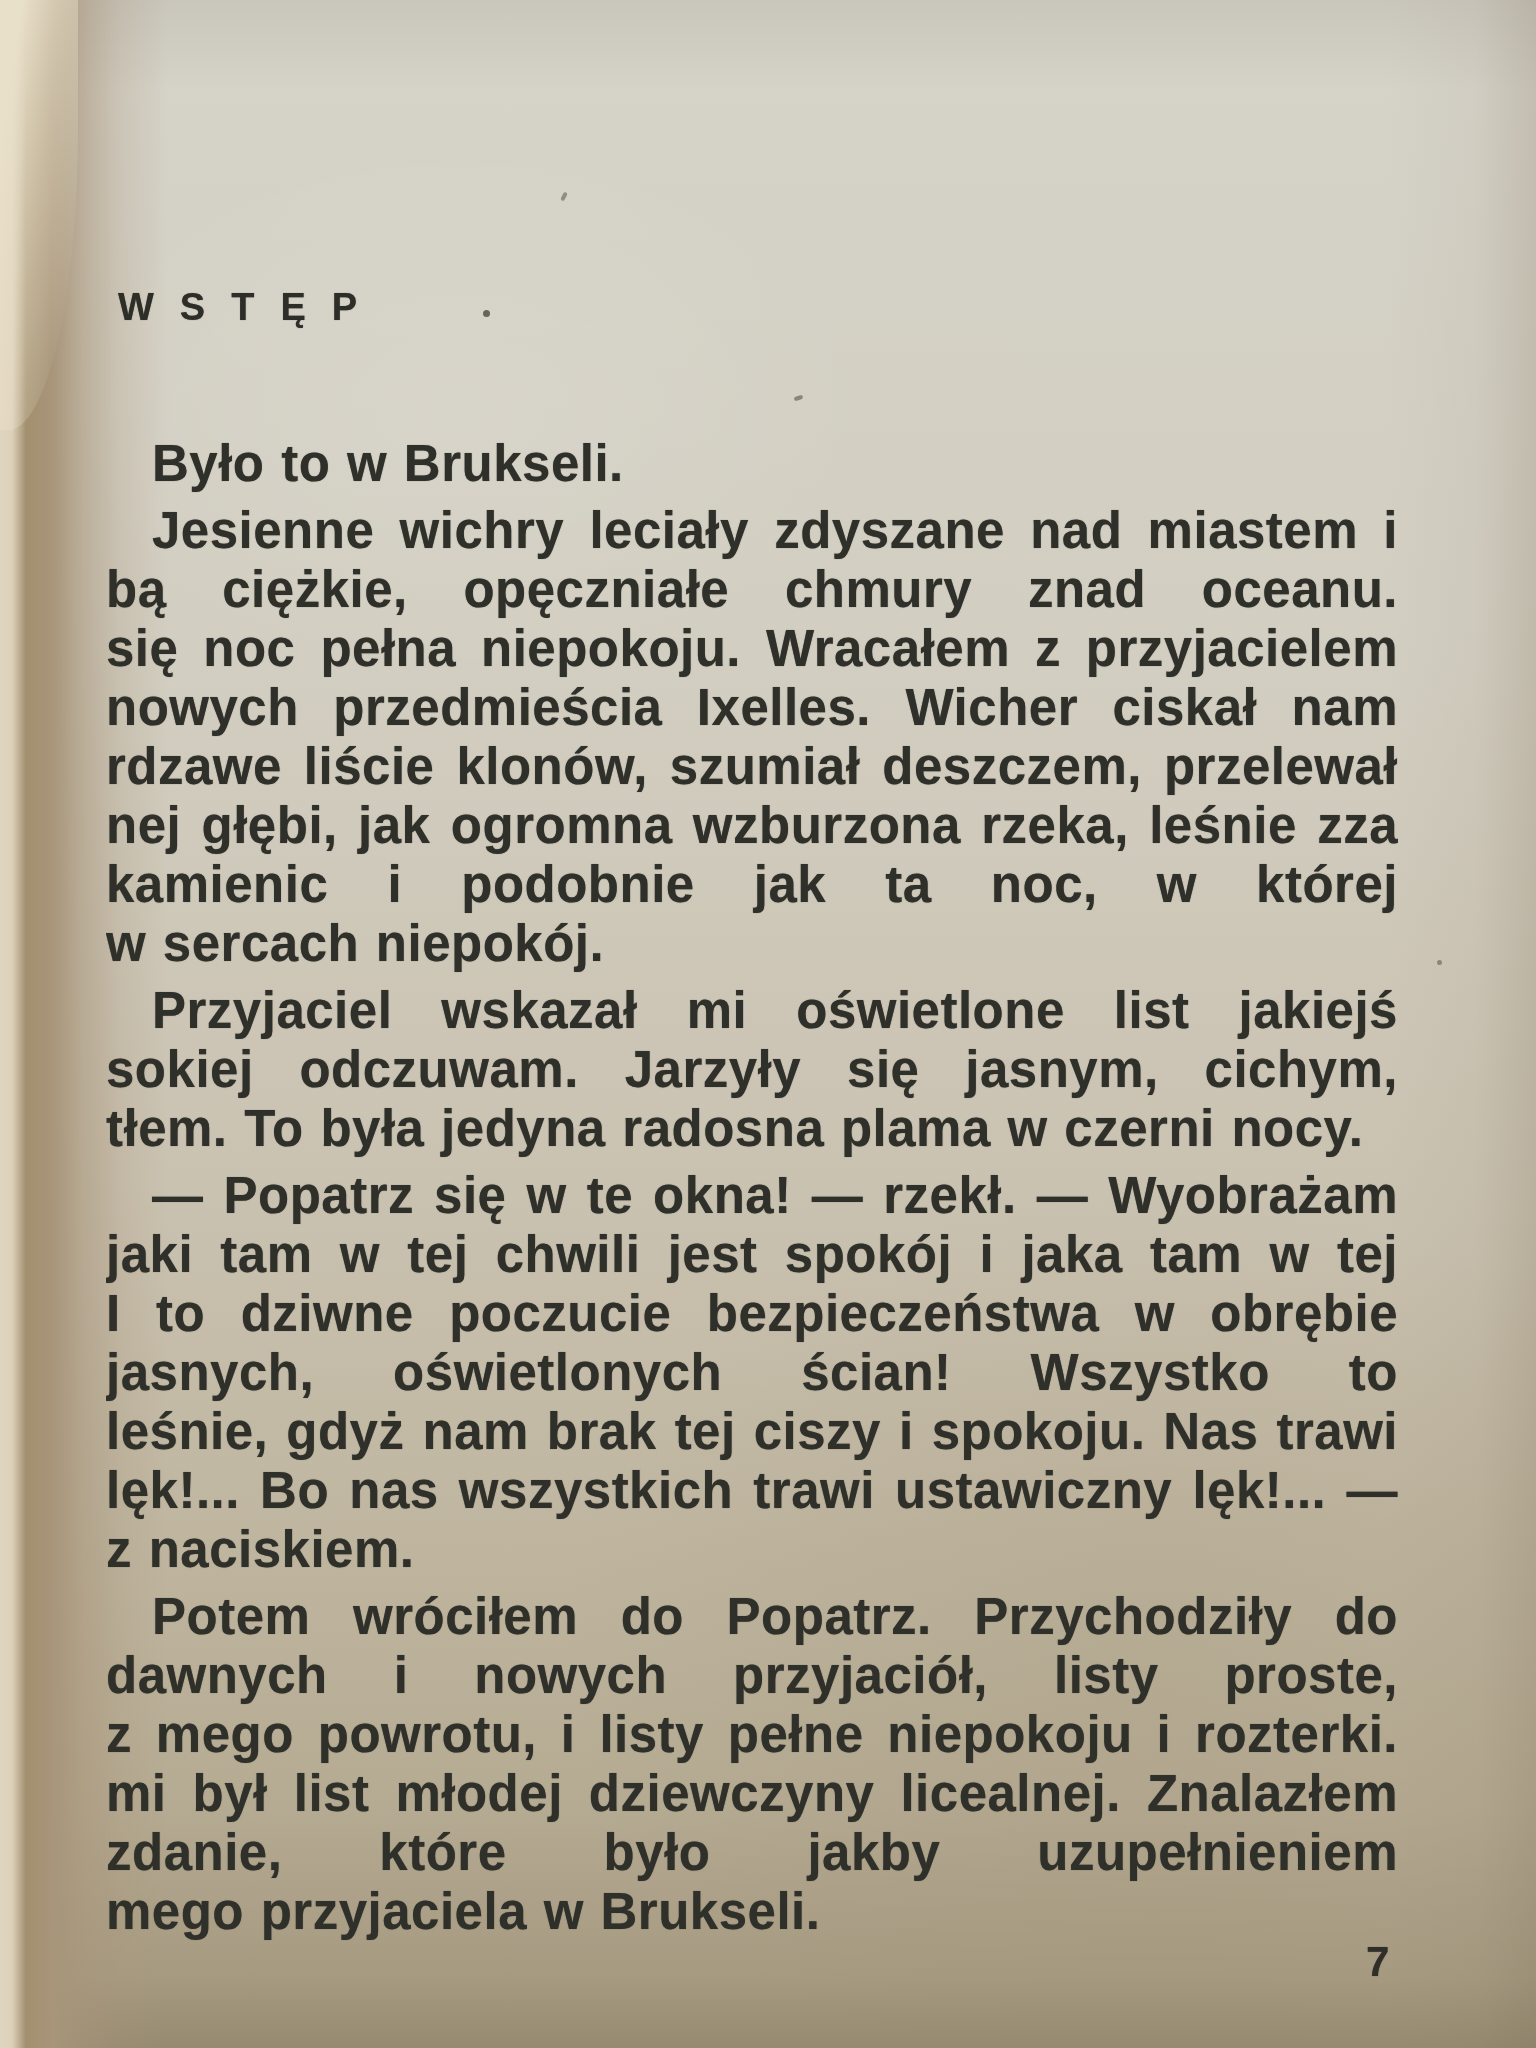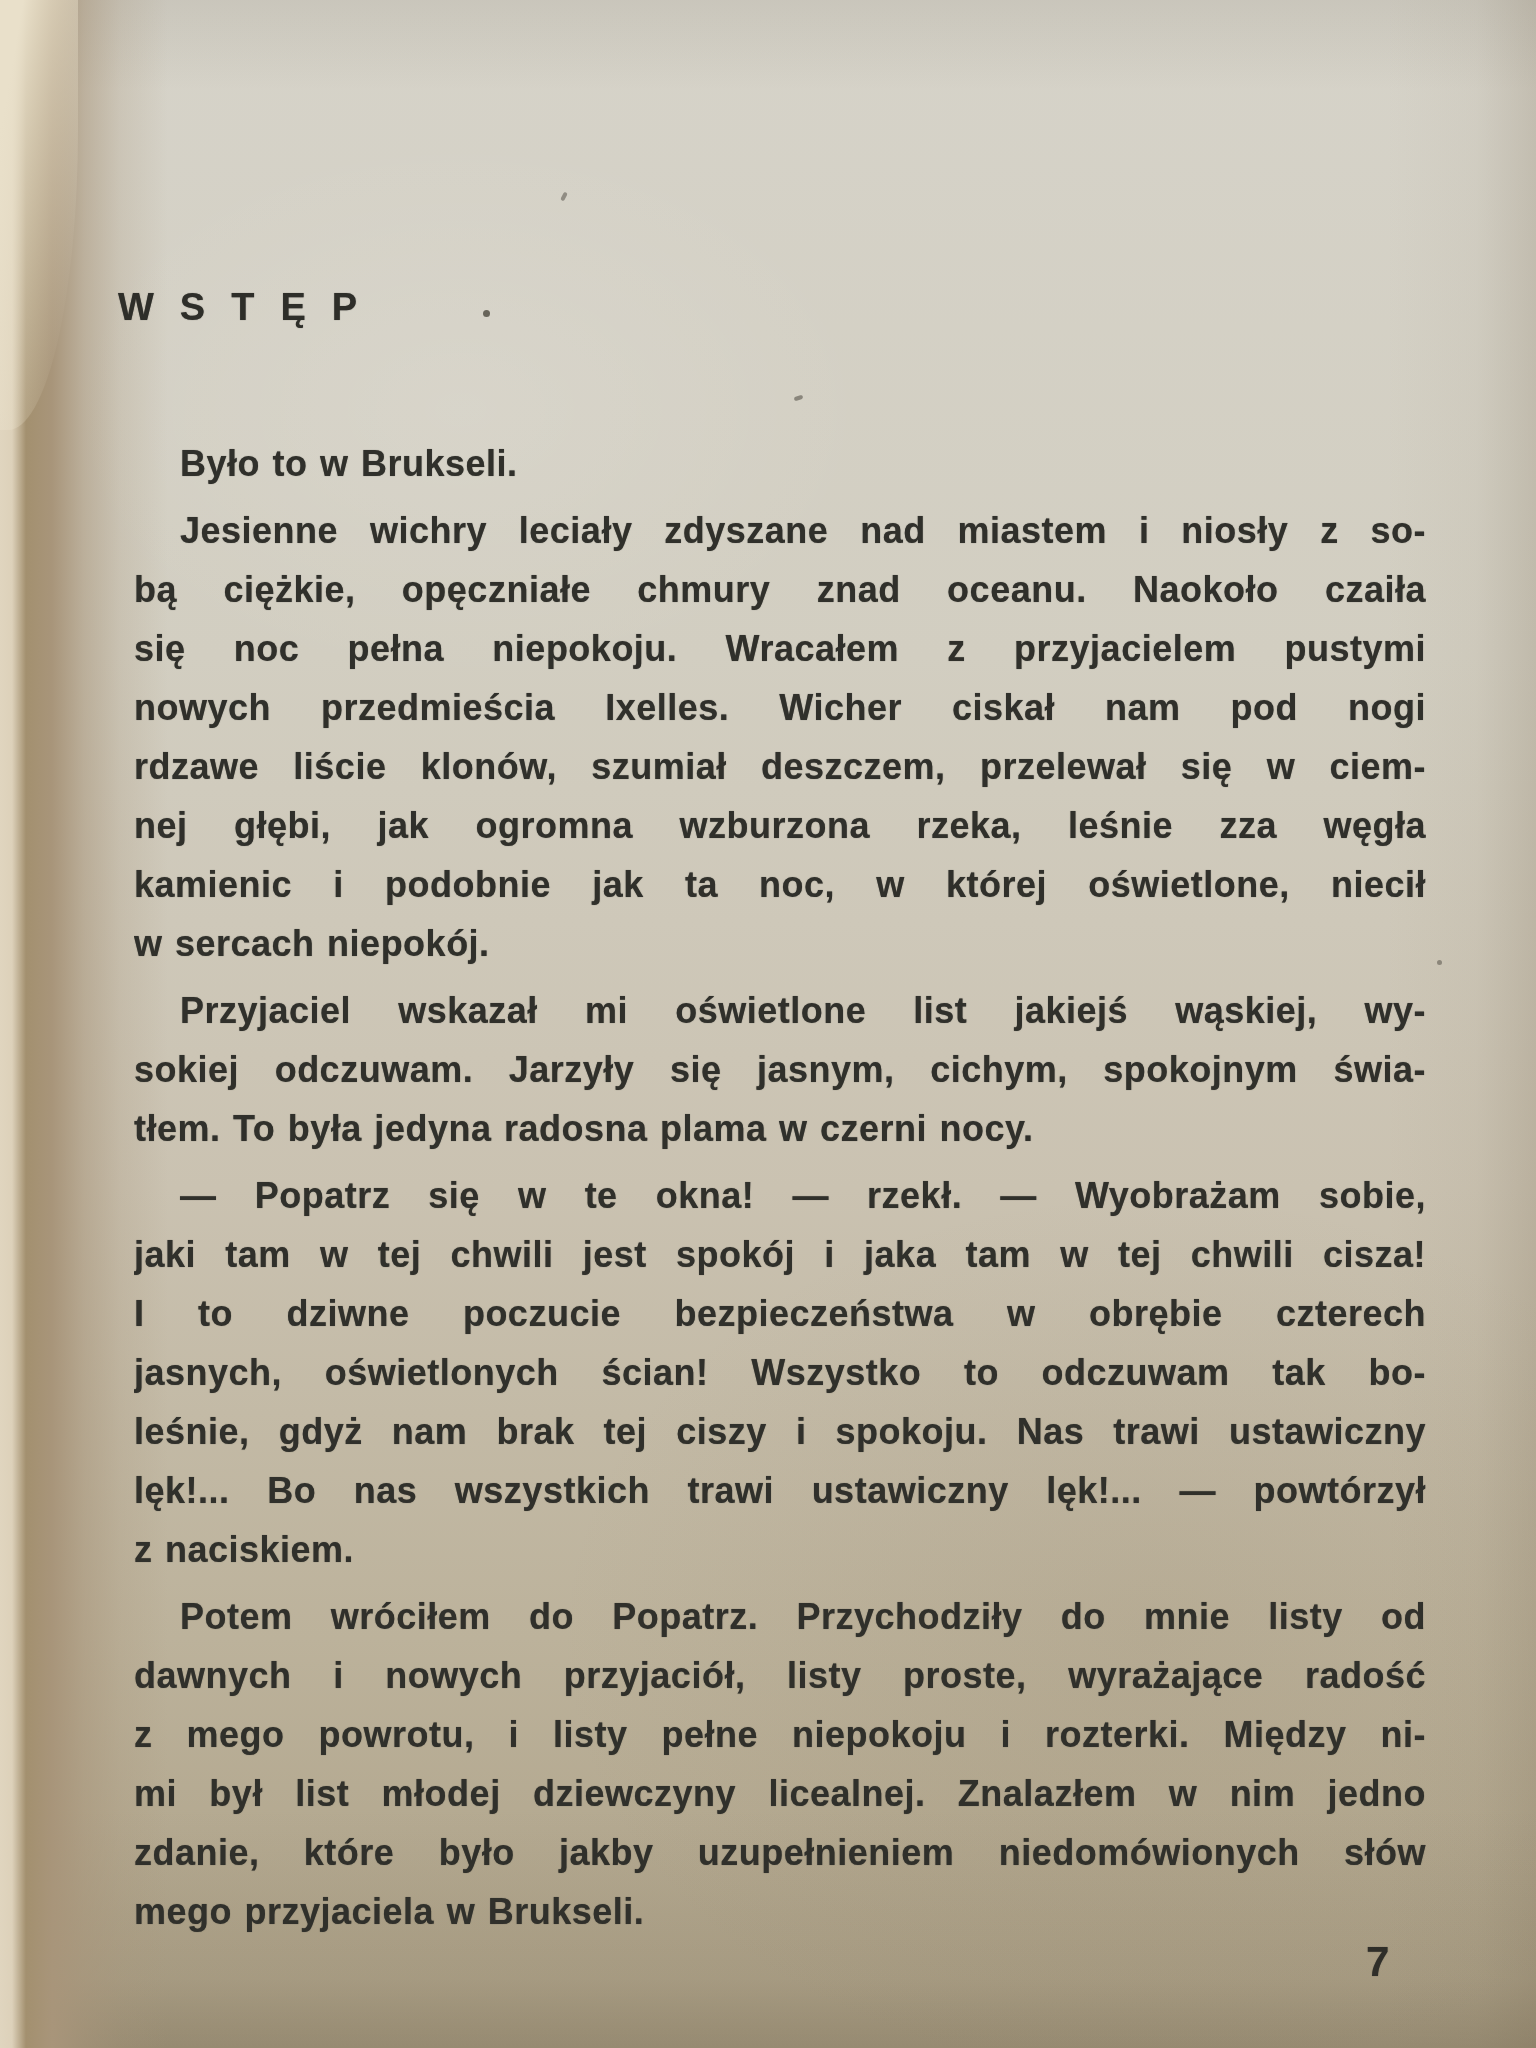--- a/index.html
+++ b/index.html
@@ -54,24 +54,24 @@
     width: 1292px;
     font-size: 38px;
     font-weight: bold;
     letter-spacing: 26px;
     color: #2e2e29;
     text-shadow: 0 0 1px rgba(46,46,41,0.65);
   }
 
   .text-block {
     position: absolute;
-    left: 134px; top: 434px;
+    left: 106px; top: 434px;
     width: 1292px;
     color: #30302b;
-    font-size: 36px;
+    font-size: 51px;
     font-weight: bold;
     letter-spacing: 0.5px;
     word-spacing: 2px;
     text-shadow: 0 0 1px rgba(48,48,43,0.6);
   }
 
   .para { margin: 0 0 8px 0; }
 
   .line {
     height: 59px;

